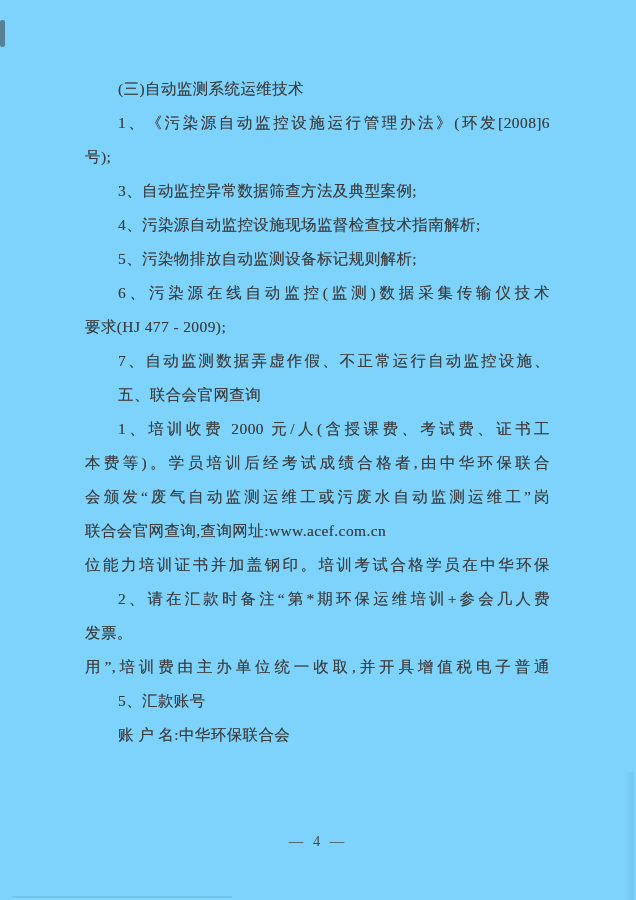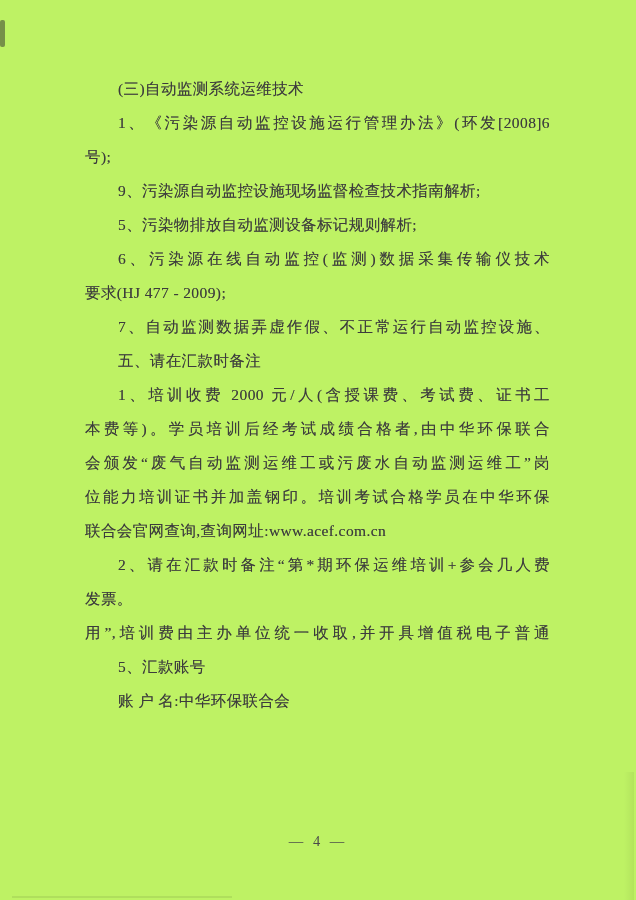--- a/index.html
+++ b/index.html
@@ -10,21 +10,21 @@
     width: 636px;
     height: 900px;
     position: relative;
     overflow: hidden;
     background: #fbfbfa;
     font-family: "Liberation Serif", "DejaVu Serif", serif;
   }
   .page {
     position: absolute;
     inset: 0;
-    background: #bef264;
+    background: #7dd3fc;
     text-decoration: underline;
   }
   .content {
     position: absolute;
     left: 85px;
     top: 72px;
     width: 465px;
   }
   .line {
     font-size: 15.5px;
@@ -85,31 +85,32 @@
 </head>
 <body>
 
 <div class="page">
 
   <div class="content">
 
   <div class="line indent">(三)自动监测系统运维技术</div>
       <div class="line indent justify">1、《污染源自动监控设施运行管理办法》(环发[2008]6</div>
       <div class="line">号);</div>
-      <div class="line indent">9、污染源自动监控设施现场监督检查技术指南解析;</div>
+      <div class="line indent">3、自动监控异常数据筛查方法及典型案例;</div>
+      <div class="line indent">4、污染源自动监控设施现场监督检查技术指南解析;</div>
       <div class="line indent">5、污染物排放自动监测设备标记规则解析;</div>
       <div class="line indent justify">6、污染源在线自动监控(监测)数据采集传输仪技术</div>
       <div class="line">要求(HJ 477 - 2009);</div>
       <div class="line indent justify">7、自动监测数据弄虚作假、不正常运行自动监控设施、</div>
-      <div class="line indent">五、请在汇款时备注</div>
+      <div class="line indent">五、联合会官网查询</div>
       <div class="line indent justify">1、培训收费 2000 元/人(含授课费、考试费、证书工</div>
       <div class="line justify">本费等)。学员培训后经考试成绩合格者,由中华环保联合</div>
       <div class="line justify">会颁发“废气自动监测运维工或污废水自动监测运维工”岗</div>
+      <div class="line">联合会官网查询,查询网址:www.acef.com.cn</div>
       <div class="line justify">位能力培训证书并加盖钢印。培训考试合格学员在中华环保</div>
-      <div class="line">联合会官网查询,查询网址:www.acef.com.cn</div>
       <div class="line indent justify">2、请在汇款时备注“第*期环保运维培训+参会几人费</div>
       <div class="line">发票。</div>
       <div class="line justify">用”,培训费由主办单位统一收取,并开具增值税电子普通</div>
       <div class="line indent">5、汇款账号</div>
       <div class="line indent">账 户 名:中华环保联合会</div>
     </div>
 
   <div class="footer">— 4 —</div>
 
   <div class="speck-top-left"></div>

